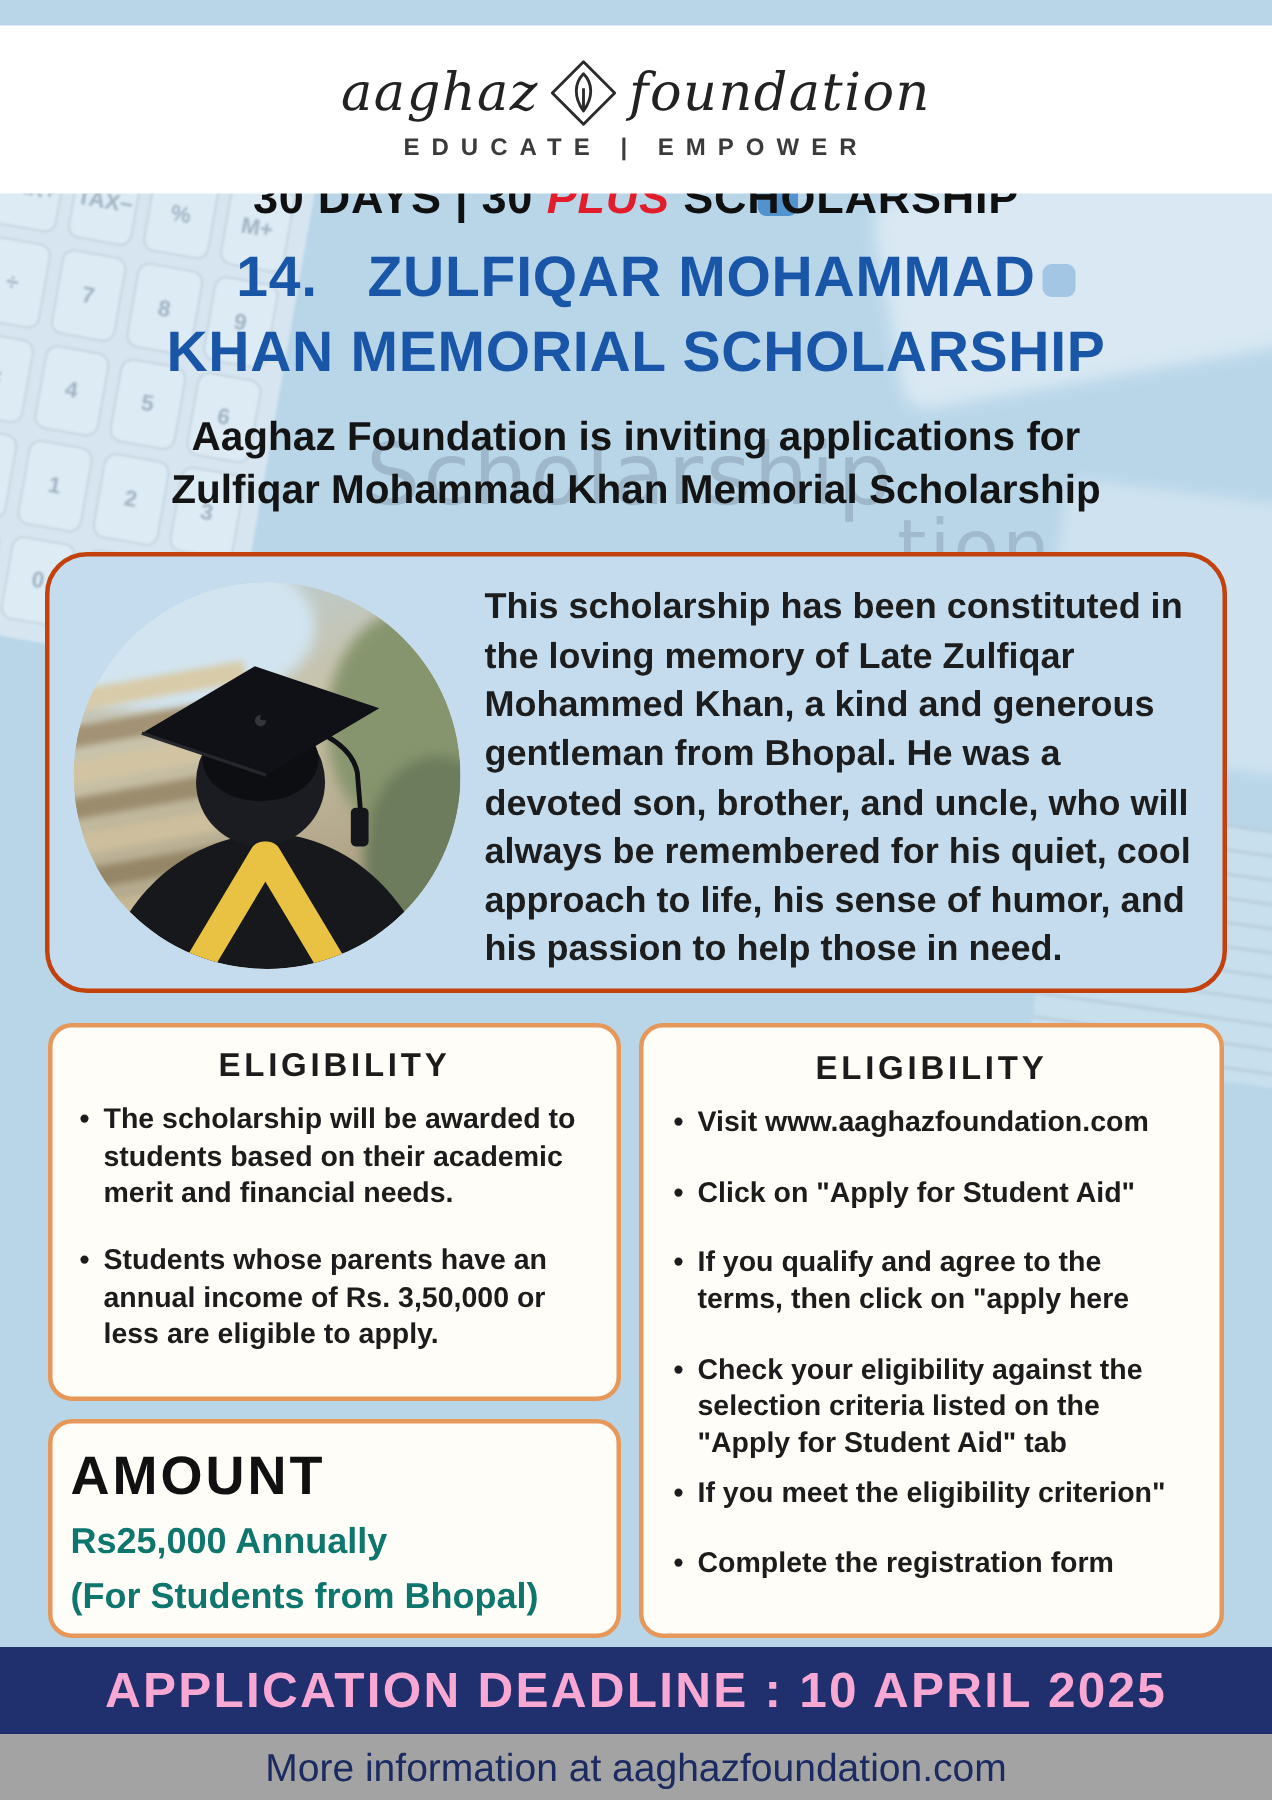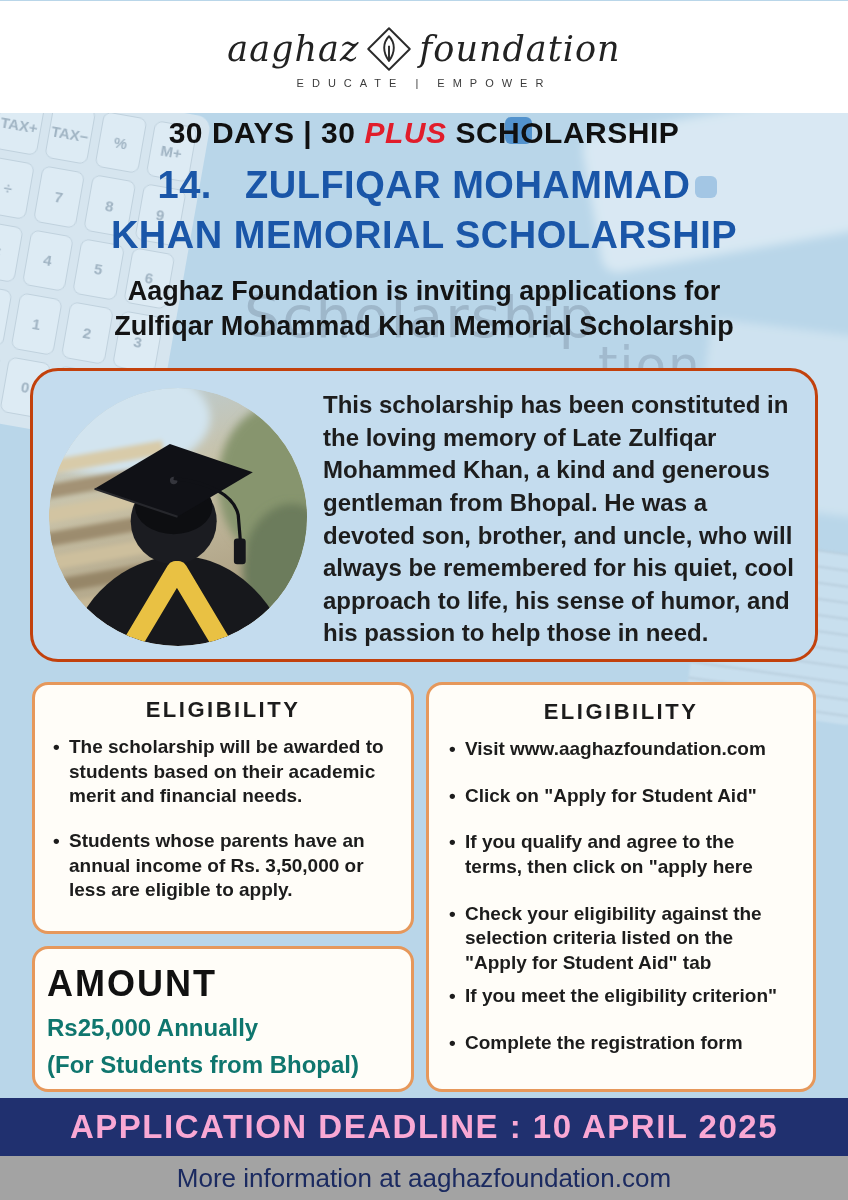--- a/index.html
+++ b/index.html
@@ -43,32 +43,32 @@
   .chip1 { left:505px; top:117px; width:27px; height:27px; opacity:.85; }
   .chip2 { left:695px; top:176px; width:22px; height:22px; opacity:.35; }
   .watermark {
     color:#7f92a6; font-weight:400; letter-spacing:2px; opacity:.45;
     font-family:"DejaVu Sans", sans-serif;
   }
   .wm1 { left:244px; top:284px; font-size:57px; }
   .wm2 { left:598px; top:336px; font-size:50px; opacity:.40; }
   
   .header {
-    position:absolute; z-index:3; left:0; top:1px; width:848px; height:112px;
+    position:absolute; z-index:3; left:0; top:17px; width:848px; height:112px;
     background:#ffffff; display:flex; flex-direction:column;
     align-items:center; justify-content:center;
   }
   .logo-row { display:flex; align-items:center; gap:6px; }
   .brand {
     font-family:"DejaVu Serif", serif; font-style:italic;
     font-size:35px; color:#222; letter-spacing:1px;
   }
   .logo-icon { width:48px; height:48px; }
   .tagline {
-    margin-top:4px; font-size:11px; font-weight:normal; color:#3b3b3b;
+    margin-top:4px; font-size:16px; font-weight:bold; color:#3b3b3b;
     letter-spacing:8px;
   }
   
   .top-block {
     position:absolute; z-index:2; left:0; top:116px; width:848px; text-align:center;
   }
   .title-line { font-size:30px; font-weight:bold; color:#101010; letter-spacing:.5px; }
   .plus { color:#e11d2b; font-style:italic; margin:0 9px; }
   .heading {
     margin-top:10px; color:#1a56a8; font-size:38px; font-weight:bold;

